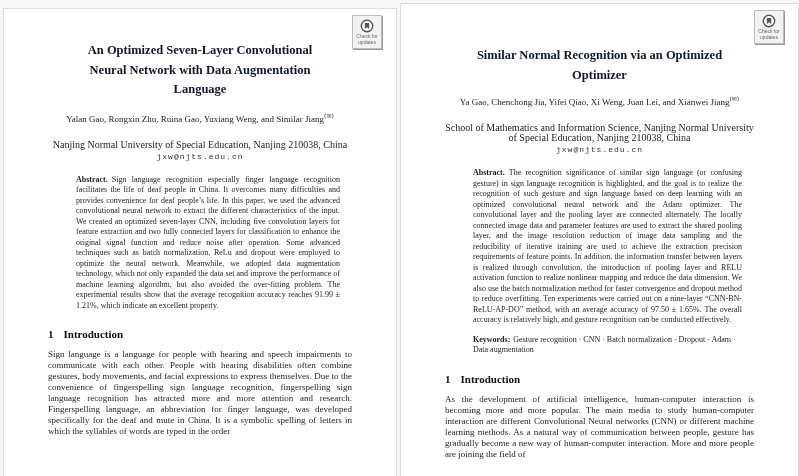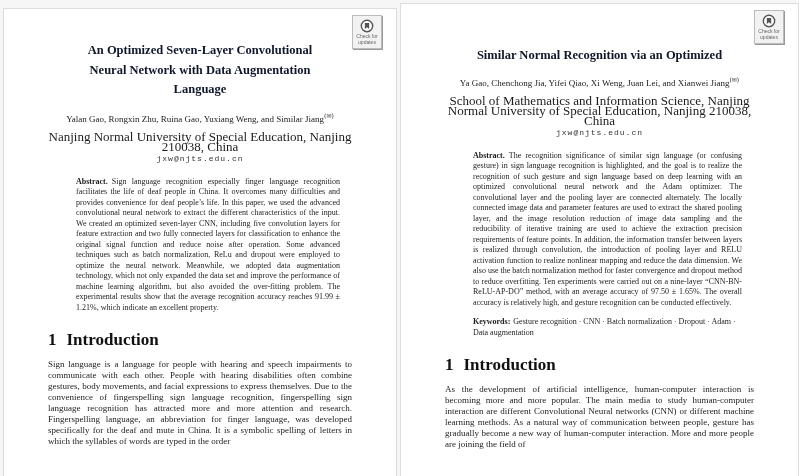--- a/index.html
+++ b/index.html
@@ -56,23 +56,23 @@
     text-align: center;
     font-size: 9px;
   }
   .page-right .authors { margin-top: 10px; }
   .authors sup {
     font-size: 6px;
     font-family: "DejaVu Sans", sans-serif;
   }
 
   .affiliation {
-    margin-top: 8px;
+    margin-top: 16px;
     text-align: center;
-    font-size: 13px;
+    font-size: 10px;
     line-height: 10px;
     padding: 0 40px;
   }
   .email {
     margin-top: 2px;
     text-align: center;
     font-family: "Liberation Mono", monospace;
     font-size: 8px;
     letter-spacing: 1px;
     color: #333;
@@ -90,21 +90,21 @@
     margin: 9px 56px 0 72px;
     font-size: 8px;
     line-height: 10.5px;
     text-align: left;
   }
   .keywords .label { font-weight: bold; margin-right: 3px; }
 
   .section-heading {
     margin: 17px 44px 0 44px;
     font-weight: bold;
-    font-size: 17px;
+    font-size: 11px;
     color: #111;
   }
   .section-heading .num { margin-right: 10px; }
 
   .body-text {
     margin: 9px 44px 0 44px;
     font-size: 9px;
     line-height: 11px;
     text-align: justify;
   }
@@ -154,20 +154,21 @@
       <path d="M5.5 4.5 h5 v7 l-2.5 -2 l-2.5 2 z" fill="#555"></path>
     </svg>
     <div class="badge-text">
       <div>Check for</div>
       <div>updates</div>
     </div>
   </div>
 
   <div class="title">
     <div>Similar Normal Recognition via an Optimized</div>
+    <div>Optimizer</div>
   </div>
 
   <div class="authors"><span>Ya Gao, Chenchong Jia, Yifei Qiao, Xi Weng, Juan Lei, and Xianwei Jiang</span><sup>(✉)</sup></div>
 
   <div class="affiliation">School of Mathematics and Information Science, Nanjing Normal University of Special Education, Nanjing 210038, China</div>
   <div class="email">jxw@njts.edu.cn</div>
 
   <div class="abstract">
     <span class="label">Abstract.</span><span>The recognition significance of similar sign language (or confusing gesture) in sign language recognition is highlighted, and the goal is to realize the recognition of such gesture and sign language based on deep learning with an optimized convolutional neural network and the Adam optimizer. The convolutional layer and the pooling layer are connected alternately. The locally connected image data and parameter features are used to extract the shared pooling layer, and the image resolution reduction of image data sampling and the reducibility of iterative training are used to achieve the extraction precision requirements of feature points. In addition, the information transfer between layers is realized through convolution, the introduction of pooling layer and RELU activation function to realize nonlinear mapping and reduce the data dimension. We also use the batch normalization method for faster convergence and dropout method to reduce overfitting. Ten experiments were carried out on a nine-layer “CNN-BN-ReLU-AP-DO” method, with an average accuracy of 97.50 ± 1.65%. The overall accuracy is relatively high, and gesture recognition can be conducted effectively.</span>
   </div>

